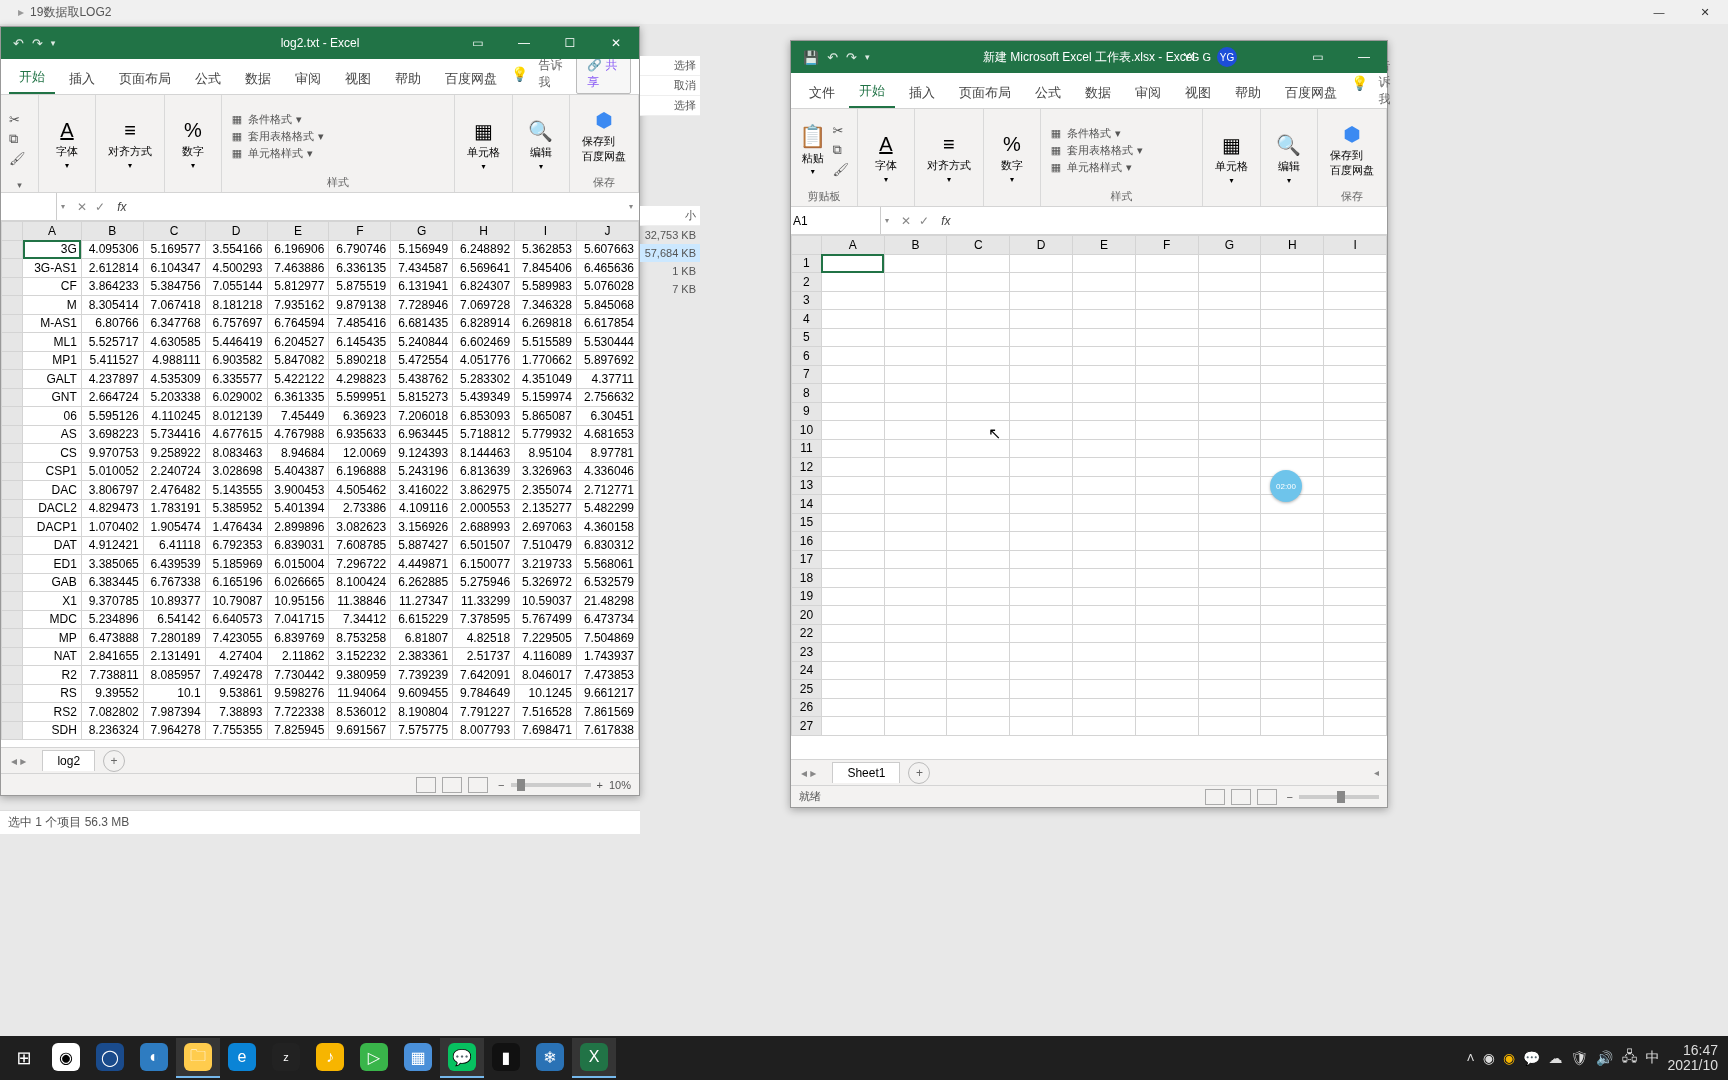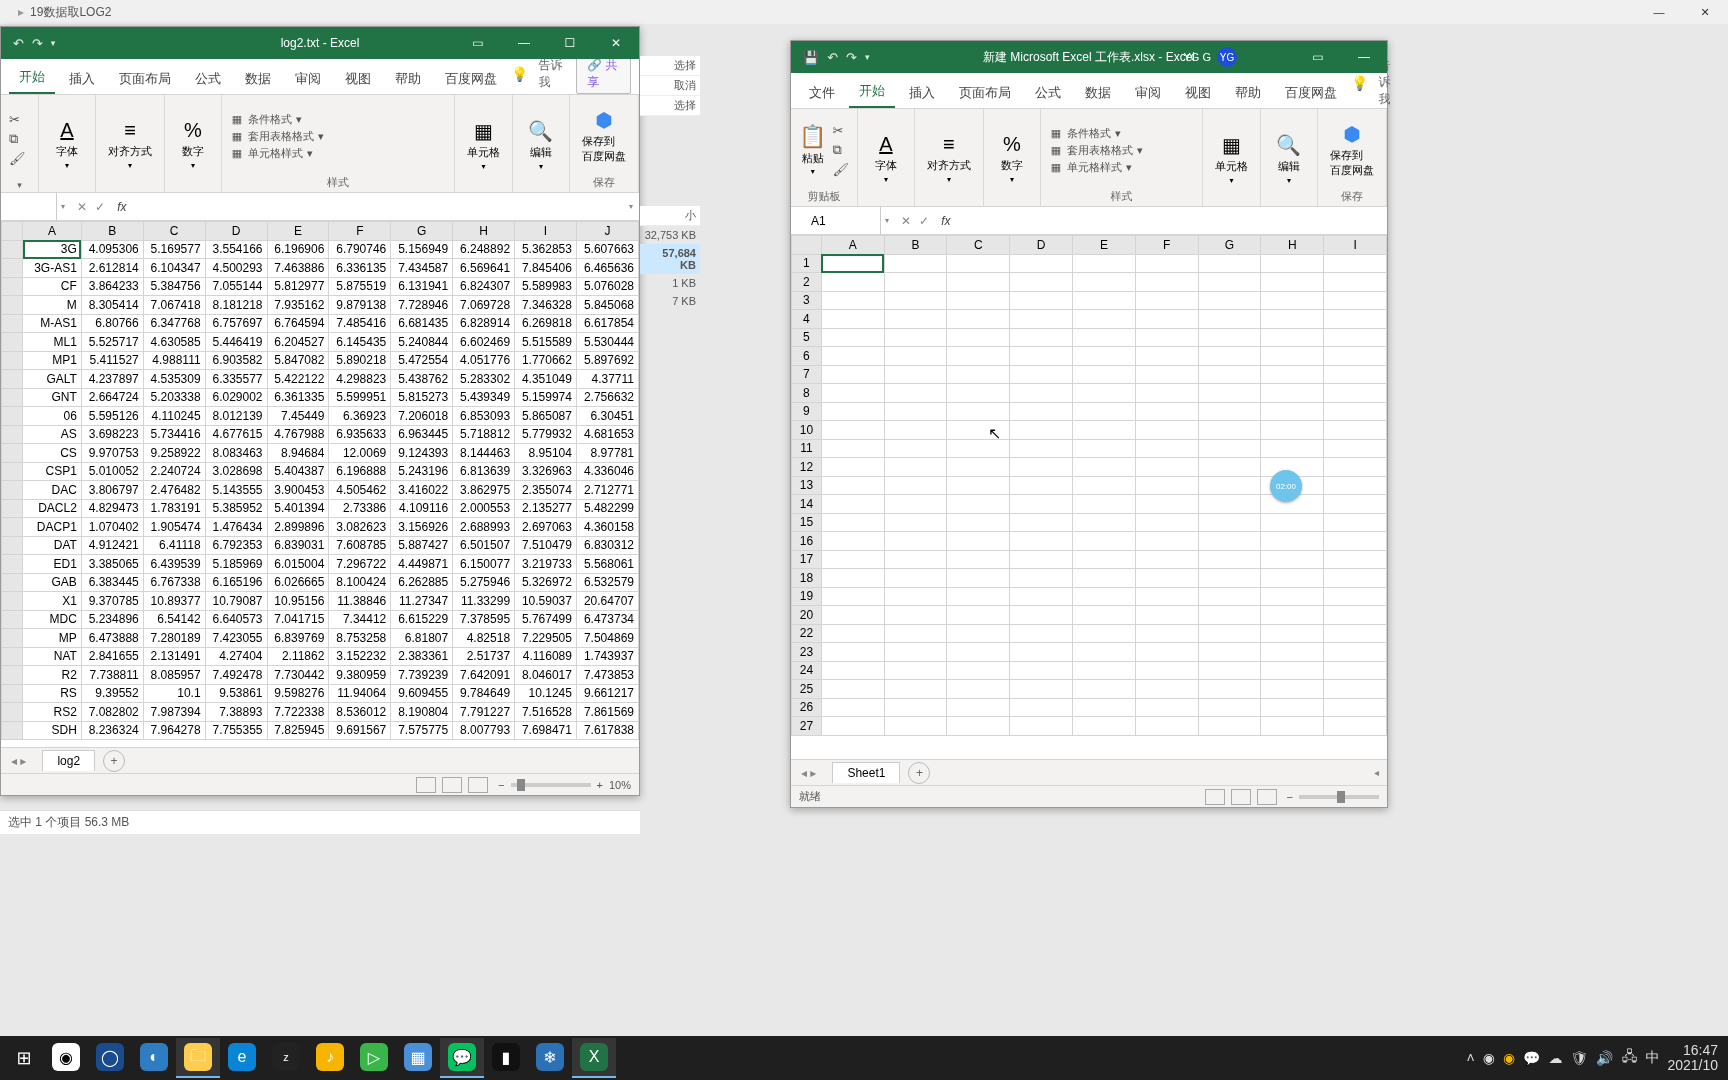--- a/index.html
+++ b/index.html
@@ -44,21 +44,21 @@
 .ribbon .big-btn .lbl { font-size: 11px; white-space: nowrap; }
 .ribbon .mini-list { display: flex; flex-direction: column; gap: 2px; font-size: 11px; color: #555; }
 .ribbon .mini-list div { display: flex; align-items: center; gap: 4px; white-space: nowrap; }
 .ribbon .mini-list .ico { width: 14px; text-align: center; }
 .paste-big { display:flex; flex-direction:column; align-items:center; gap:1px; }
 .paste-big .icon { font-size: 22px; }
 .mini-icons { display: flex; flex-direction: column; gap: 4px; font-size: 13px; color:#555; }
 
 
 .formula-bar { height: 28px; background: #fff; border-bottom: 1px solid #d4d4d4; display: flex; align-items: center; }
-.name-box { width: 56px; border-right: 1px solid #ccc; padding: 2px 20px; font-size: 12px; height: 100%; display: flex; align-items: center; }
+.name-box { width: 56px; border-right: 1px solid #ccc; padding: 2px 2px; font-size: 12px; height: 100%; display: flex; align-items: center; }
 .name-box.wide { width: 90px; }
 .fb-icons { display: flex; gap: 8px; padding: 0 8px; color: #888; font-size: 12px; }
 .fx { font-style: italic; color: #444; padding-left: 4px; font-size: 12px; }
 .fb-input { flex: 1; padding: 2px 6px; font-size: 12px; }
 
 
 .sheet { flex: 1; overflow: hidden; position: relative; background: #fff; }
 .grid-table { border-collapse: collapse; font-size: 12px; width: 100%; }
 .grid-table th, .grid-table td { border: 1px solid #d4d4d4; height: 18.5px; padding: 0 4px; white-space: nowrap; overflow: hidden; }
 .grid-table th { background: #e6e6e6; text-align: center; font-weight: normal; }
@@ -85,21 +85,21 @@
 .status-bar .views { display: flex; gap: 6px; }
 .status-bar .views div { width: 20px; height: 16px; border: 1px solid #aaa; }
 .status-bar .zoom { display: flex; align-items: center; gap: 6px; margin-left: 10px; }
 .zoom-slider { width: 80px; height: 4px; background: #ccc; position: relative; }
 .zoom-slider .thumb { width: 8px; height: 12px; background: #888; position: absolute; top: -4px; left: 6px; }
 
 
 .explorer-remnant { position: absolute; left: 640px; top: 56px; width: 60px; font-size: 11px; color: #555; }
 .explorer-remnant .hdr-row { background: #fff; padding: 2px 4px; border-bottom: 1px solid #eee; text-align: right; font-family: Liberation Mono, monospace; }
 .explorer-remnant .file-row { padding: 3px 4px; text-align: right; }
-.explorer-remnant .file-row.sel { background: #cce8ff; font-weight: bold; }
+.explorer-remnant .file-row.sel { background: #cce8ff; }
 
 
 .cursor { position: absolute; left: 988px; top: 424px; font-size: 16px; pointer-events:none; }
 
 
 .bubble { position: absolute; left: 1270px; top: 470px; width: 32px; height: 32px; border-radius: 50%; background: #6ec4eb; display: flex; align-items: center; justify-content: center; font-size: 8px; color: #fff; box-shadow: 0 1px 3px rgba(0,0,0,0.3); }
 
 
 .explorer-status { position: absolute; left: 0; top: 810px; width: 640px; height: 24px; background: #fff; border-top: 1px solid #ddd; font-size: 12px; color: #555; padding: 3px 8px; }
 
@@ -519,21 +519,21 @@
             <th class="rowhdr"></th>
             <td class="txt">X1</td>
             <td class="">9.370785</td>
             <td class="">10.89377</td>
             <td class="">10.79087</td>
             <td class="">10.95156</td>
             <td class="">11.38846</td>
             <td class="">11.27347</td>
             <td class="">11.33299</td>
             <td class="">10.59037</td>
-            <td class="">20.64707</td>
+            <td class="">21.48298</td>
           </tr>
           <tr>
             <th class="rowhdr"></th>
             <td class="txt">MDC</td>
             <td class="">5.234896</td>
             <td class="">6.54142</td>
             <td class="">6.640573</td>
             <td class="">7.041715</td>
             <td class="">7.34412</td>
             <td class="">6.615229</td>

